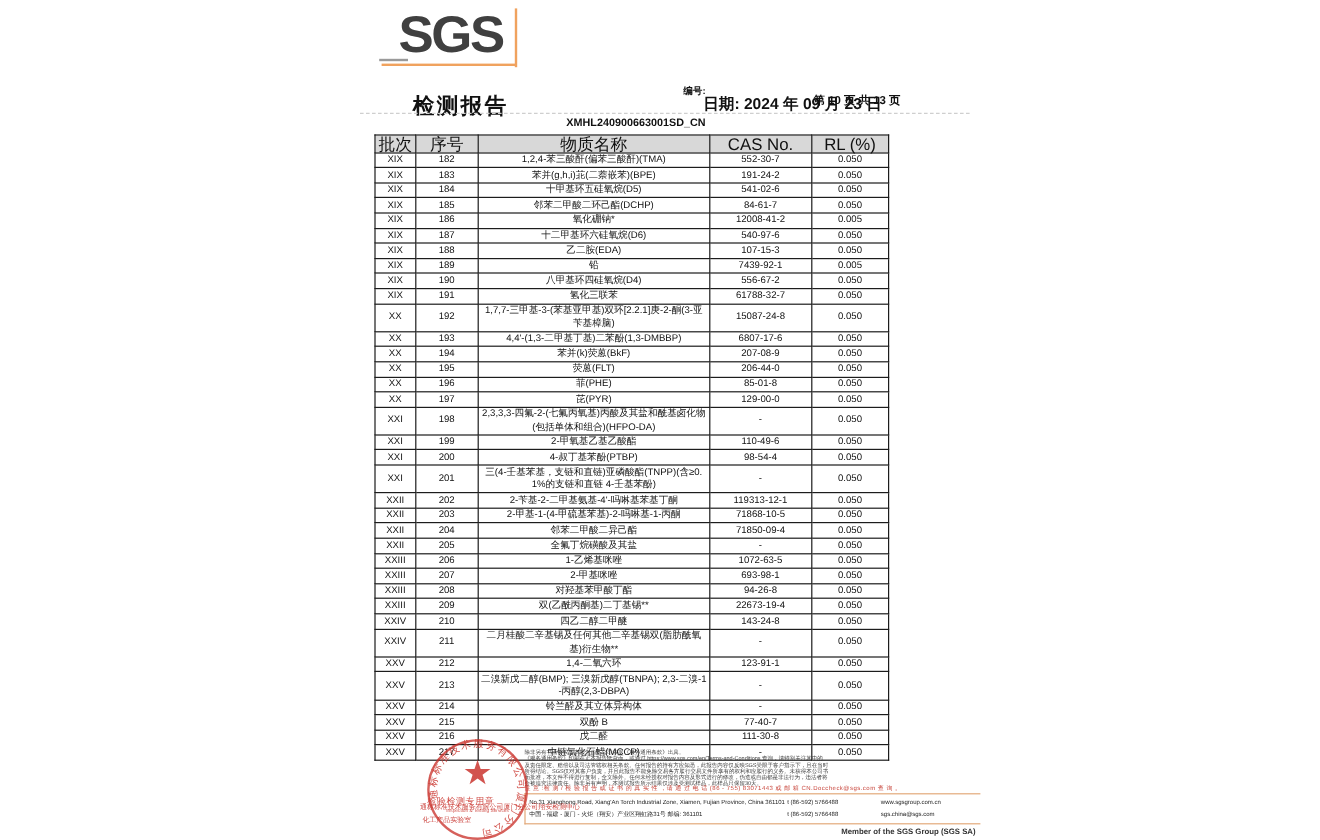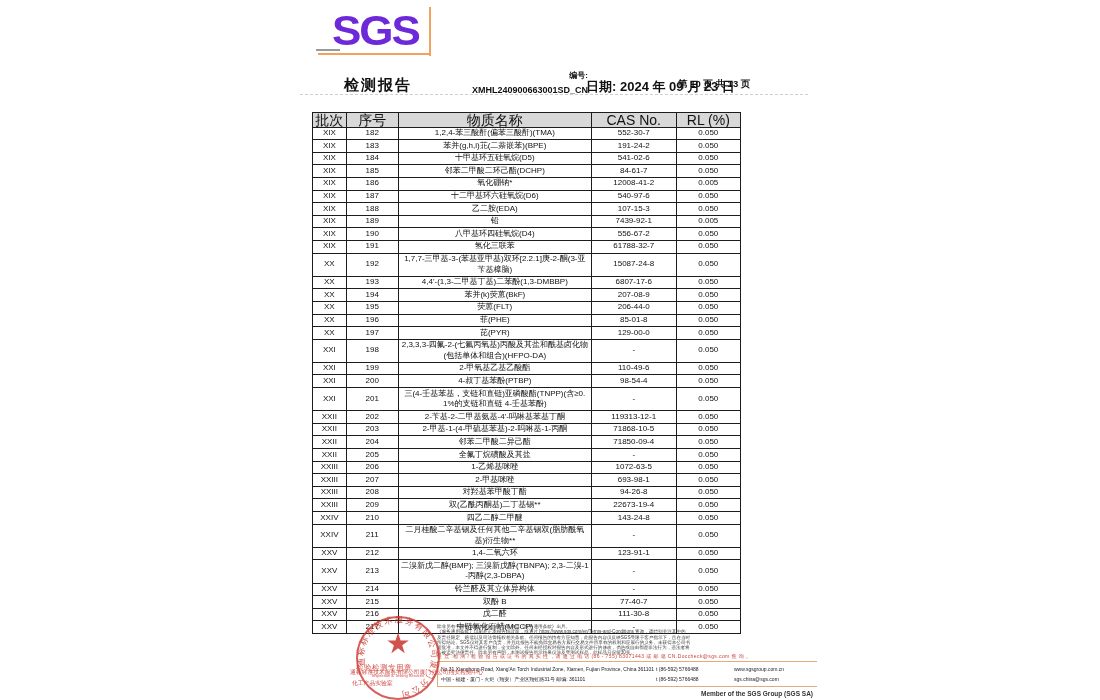--- a/index.html
+++ b/index.html
@@ -2,30 +2,30 @@
 <html><head>
 <meta charset="utf-8">
 <style>
   html,body{margin:0;padding:0;background:#fff;}
   .page{position:relative;width:1100px;height:700px;background:#ffffff;overflow:hidden;
         font-family:"Liberation Sans","DejaVu Sans",sans-serif;color:#111;}
   .doc{position:absolute;left:280px;top:0;width:545px;height:700px;}
 
   
   .logo-block{position:absolute;left:52px;top:8px;width:110px;height:48px;}
-  .logo-text{font-weight:bold;font-size:44px;line-height:44px;color:#6d28d9;letter-spacing:-2px;
+  .logo-text{font-weight:bold;font-size:44px;line-height:44px;color:#404040;letter-spacing:-2px;
              transform:scaleY(.98);}
   .logo-underline-gray{position:absolute;left:36px;top:49px;width:24px;height:2px;background:#9a9a9a;}
   .logo-hline{position:absolute;left:38px;top:53px;width:112px;height:2px;background:#f0a25e;}
   .logo-vline{position:absolute;left:149px;top:7px;width:2px;height:49px;background:#f0a25e;}
 
-  .report-title{position:absolute;left:64px;top:76px;font-size:15px;font-weight:bold;letter-spacing:2px;}
+  .report-title{position:absolute;left:64px;top:76px;font-size:18px;font-weight:bold;letter-spacing:2px;}
   .number-block{position:absolute;left:172px;top:70px;width:136px;text-align:right;}
   .number-label{font-size:8px;font-weight:bold;}
-  .number-value{font-size:9px;font-weight:bold;margin-top:4px;}
+  .number-value{font-size:9px;font-weight:bold;margin-top:16px;}
   .date-line{position:absolute;left:306px;top:78px;font-size:13px;font-weight:bold;}
   .page-line{position:absolute;left:398px;top:78px;font-size:9.5px;font-weight:bold;}
   .header-rule{position:absolute;left:20px;top:94px;width:508px;border-top:1px dashed #cfcfcf;}
 
   
   .tbl{position:absolute;left:32px;top:112px;width:429px;border-collapse:collapse;table-layout:fixed;}
   .tbl th,.tbl td{border:1px solid #1c1c1c;font-size:8px;line-height:10.6px;padding:0.5px 2px;
                   text-align:center;vertical-align:middle;word-break:break-all;}
   .tbl th{background:#d8d8d8;font-weight:normal;font-size:14px;padding:1.5px 2px;}
   .col-batch{width:33px;}.col-no{width:51px;}.col-substance{width:189px;}

